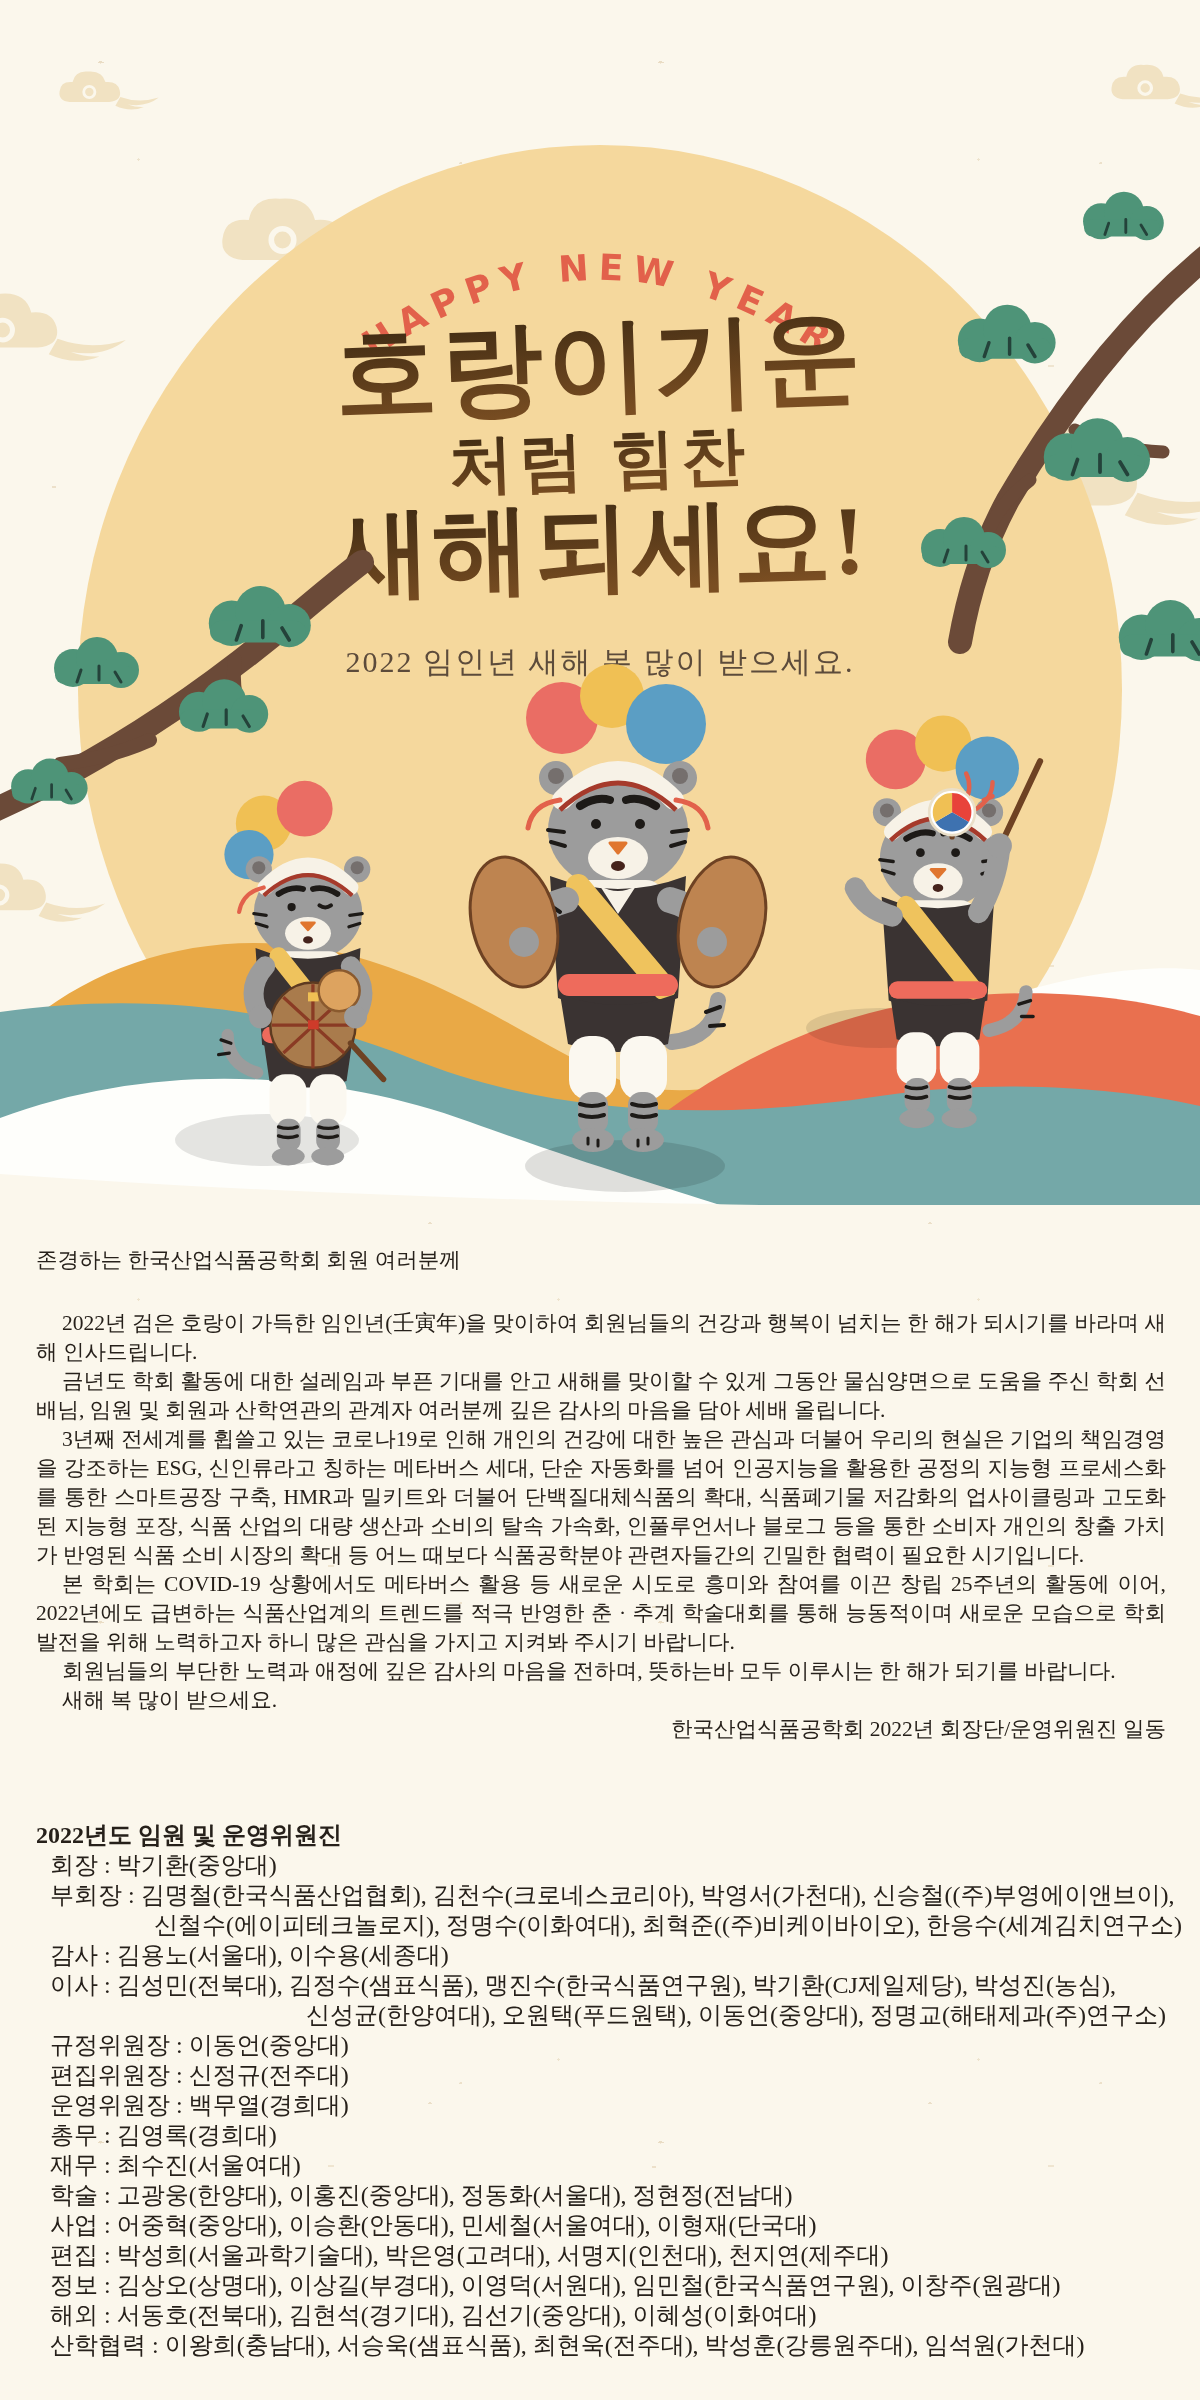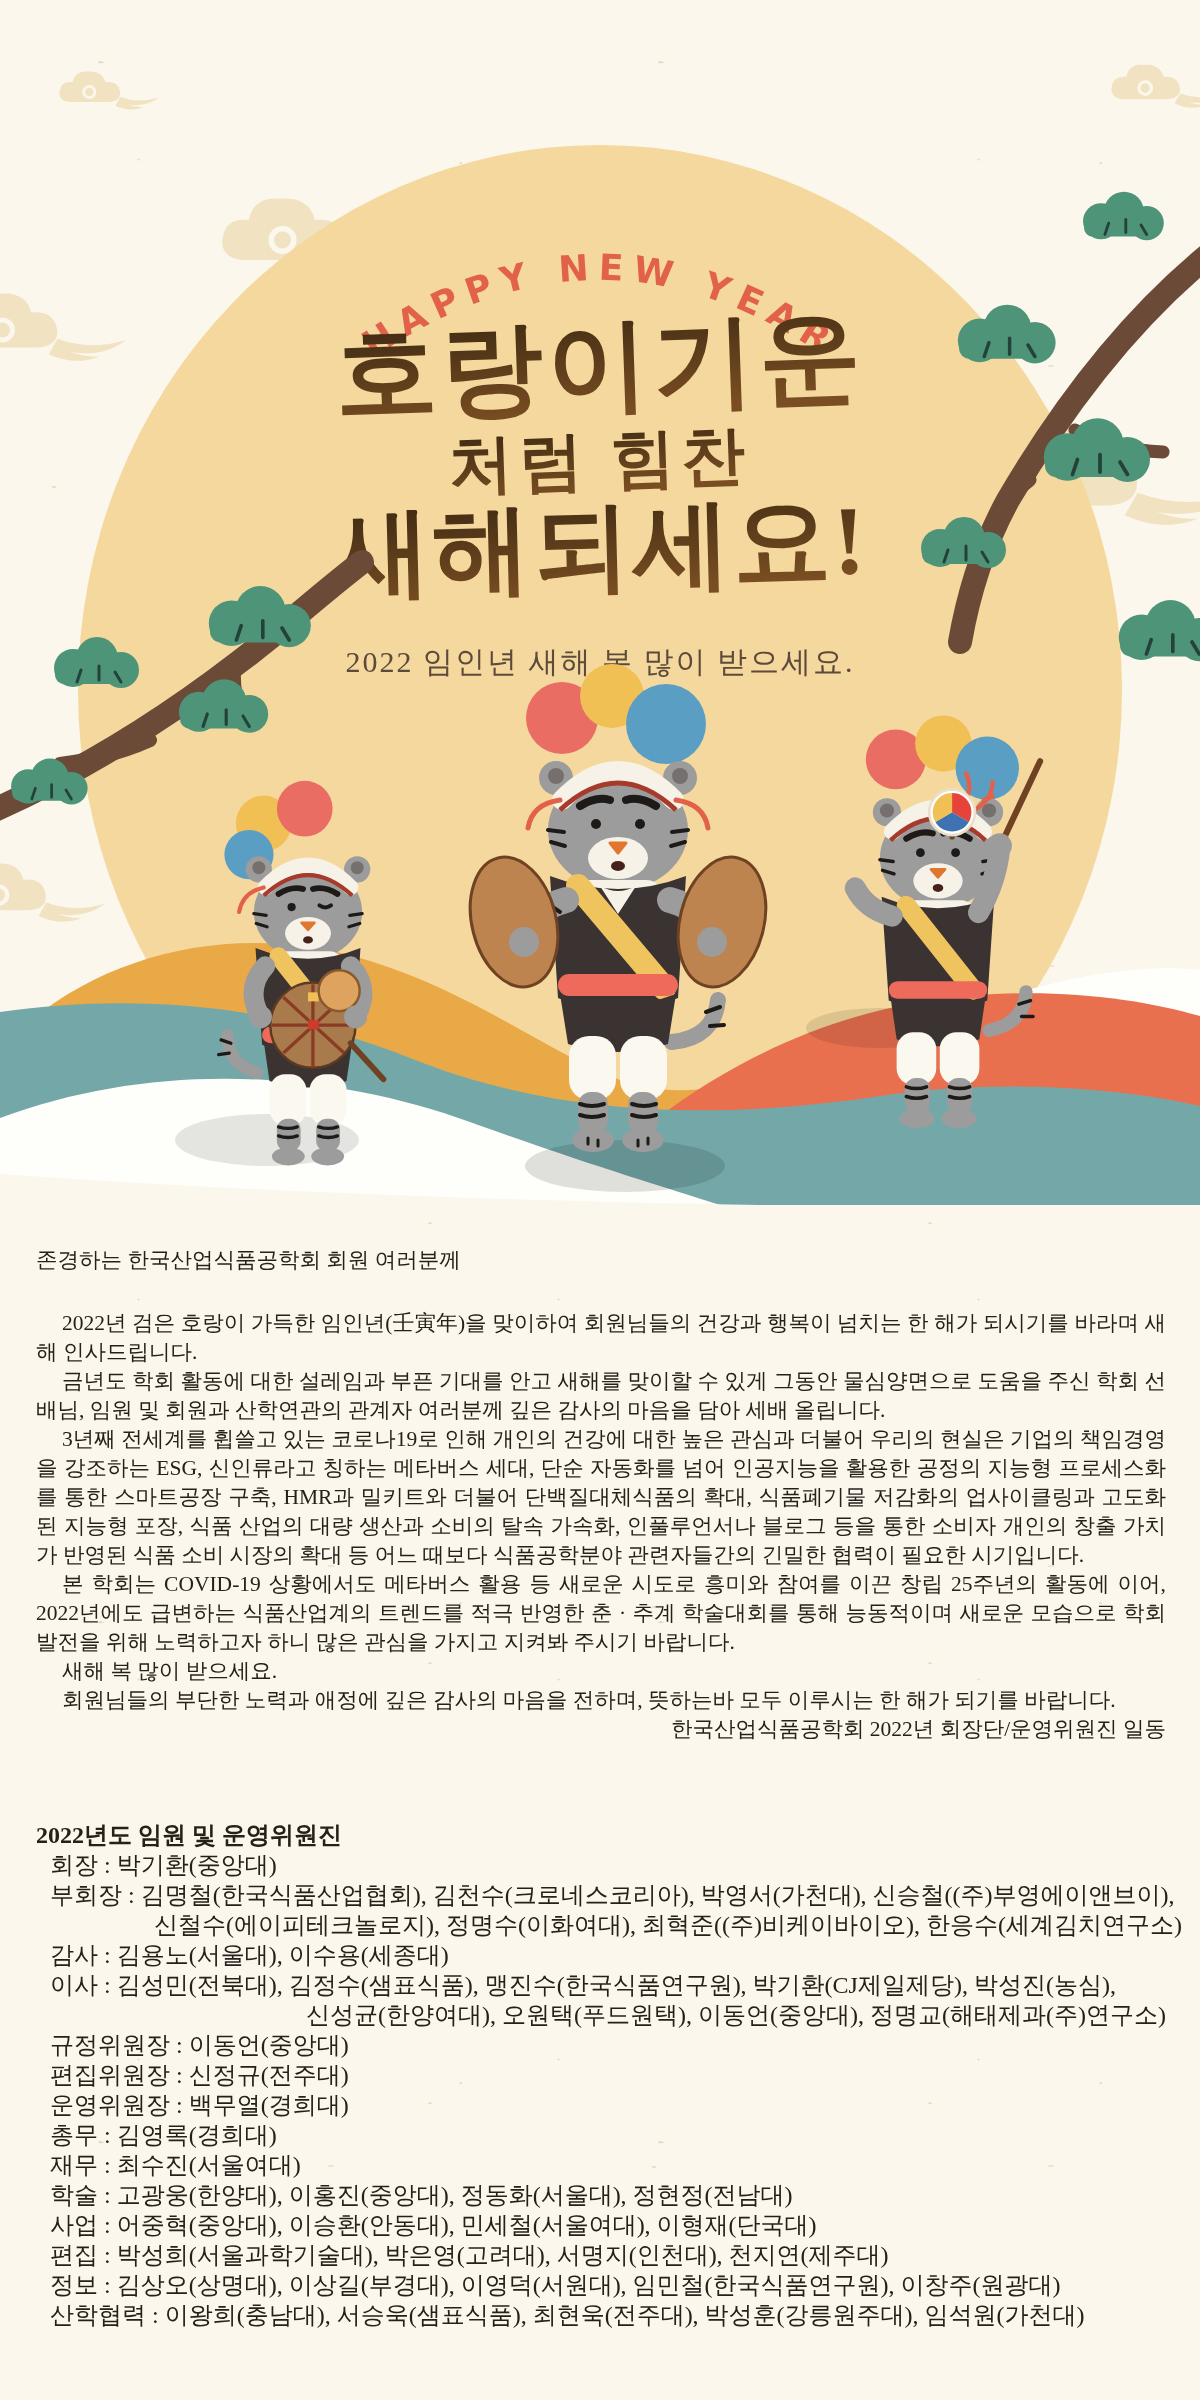--- a/index.html
+++ b/index.html
@@ -249,37 +249,38 @@
       </g>
     </svg>
   </div>
 
   <div class="letter">
     <p class="salutation">존경하는 한국산업식품공학회 회원 여러분께</p>
     <p class="para">2022년 검은 호랑이 가득한 임인년(壬寅年)을 맞이하여 회원님들의 건강과 행복이 넘치는 한 해가 되시기를 바라며 새해 인사드립니다.</p>
     <p class="para">금년도 학회 활동에 대한 설레임과 부픈 기대를 안고 새해를 맞이할 수 있게 그동안 물심양면으로 도움을 주신 학회 선배님, 임원 및 회원과 산학연관의 관계자 여러분께 깊은 감사의 마음을 담아 세배 올립니다.</p>
     <p class="para">3년째 전세계를 휩쓸고 있는 코로나19로 인해 개인의 건강에 대한 높은 관심과 더불어 우리의 현실은 기업의 책임경영을 강조하는 ESG, 신인류라고 칭하는 메타버스 세대, 단순 자동화를 넘어 인공지능을 활용한 공정의 지능형 프로세스화를 통한 스마트공장 구축, HMR과 밀키트와 더불어 단백질대체식품의 확대, 식품폐기물 저감화의 업사이클링과 고도화된 지능형 포장, 식품 산업의 대량 생산과 소비의 탈속 가속화, 인풀루언서나 블로그 등을 통한 소비자 개인의 창출 가치가 반영된 식품 소비 시장의 확대 등 어느 때보다 식품공학분야 관련자들간의 긴밀한 협력이 필요한 시기입니다.</p>
     <p class="para">본 학회는 COVID-19 상황에서도 메타버스 활용 등 새로운 시도로 흥미와 참여를 이끈 창립 25주년의 활동에 이어, 2022년에도 급변하는 식품산업계의 트렌드를 적극 반영한 춘 · 추계 학술대회를 통해 능동적이며 새로운 모습으로 학회발전을 위해 노력하고자 하니 많은 관심을 가지고 지켜봐 주시기 바랍니다.</p>
+    <p class="para">회원님들의 부단한 노력과 애정에 깊은 감사의 마음을 전하며, 뜻하는바 모두 이루시는 한 해가 되기를 바랍니다.</p>
     <p class="para">새해 복 많이 받으세요.</p>
-    <p class="para">회원님들의 부단한 노력과 애정에 깊은 감사의 마음을 전하며, 뜻하는바 모두 이루시는 한 해가 되기를 바랍니다.</p>
     <p class="para signature">한국산업식품공학회 2022년 회장단/운영위원진 일동</p>
   </div>
 
   <div class="roster">
     <div class="roster-title">2022년도 임원 및 운영위원진</div>
     <div class="line">회장 : 박기환(중앙대)</div>
     <div class="line">부회장 : 김명철(한국식품산업협회), 김천수(크로네스코리아), 박영서(가천대), 신승철((주)부영에이앤브이),</div>
     <div class="line cont-vice">신철수(에이피테크놀로지), 정명수(이화여대), 최혁준((주)비케이바이오), 한응수(세계김치연구소)</div>
     <div class="line">감사 : 김용노(서울대), 이수용(세종대)</div>
     <div class="line">이사 : 김성민(전북대), 김정수(샘표식품), 맹진수(한국식품연구원), 박기환(CJ제일제당), 박성진(농심),</div>
     <div class="line cont-dir">신성균(한양여대), 오원택(푸드원택), 이동언(중앙대), 정명교(해태제과(주)연구소)</div>
     <div class="line">규정위원장 : 이동언(중앙대)</div>
     <div class="line">편집위원장 : 신정규(전주대)</div>
     <div class="line">운영위원장 : 백무열(경희대)</div>
     <div class="line">총무 : 김영록(경희대)</div>
     <div class="line">재무 : 최수진(서울여대)</div>
     <div class="line">학술 : 고광웅(한양대), 이홍진(중앙대), 정동화(서울대), 정현정(전남대)</div>
     <div class="line">사업 : 어중혁(중앙대), 이승환(안동대), 민세철(서울여대), 이형재(단국대)</div>
     <div class="line">편집 : 박성희(서울과학기술대), 박은영(고려대), 서명지(인천대), 천지연(제주대)</div>
     <div class="line">정보 : 김상오(상명대), 이상길(부경대), 이영덕(서원대), 임민철(한국식품연구원), 이창주(원광대)</div>
+    <div class="line">해외 : 서동호(전북대), 김현석(경기대), 김선기(중앙대), 이혜성(이화여대)</div>
     <div class="line">산학협력 : 이왕희(충남대), 서승욱(샘표식품), 최현욱(전주대), 박성훈(강릉원주대), 임석원(가천대)</div>
   </div>
 </div>
 
 </body></html>

